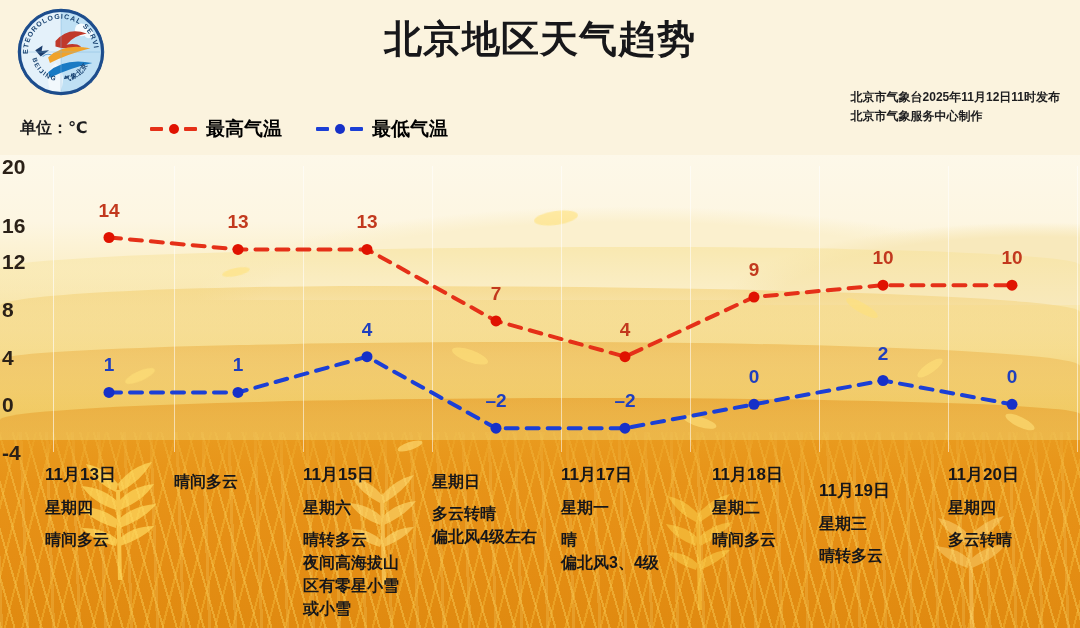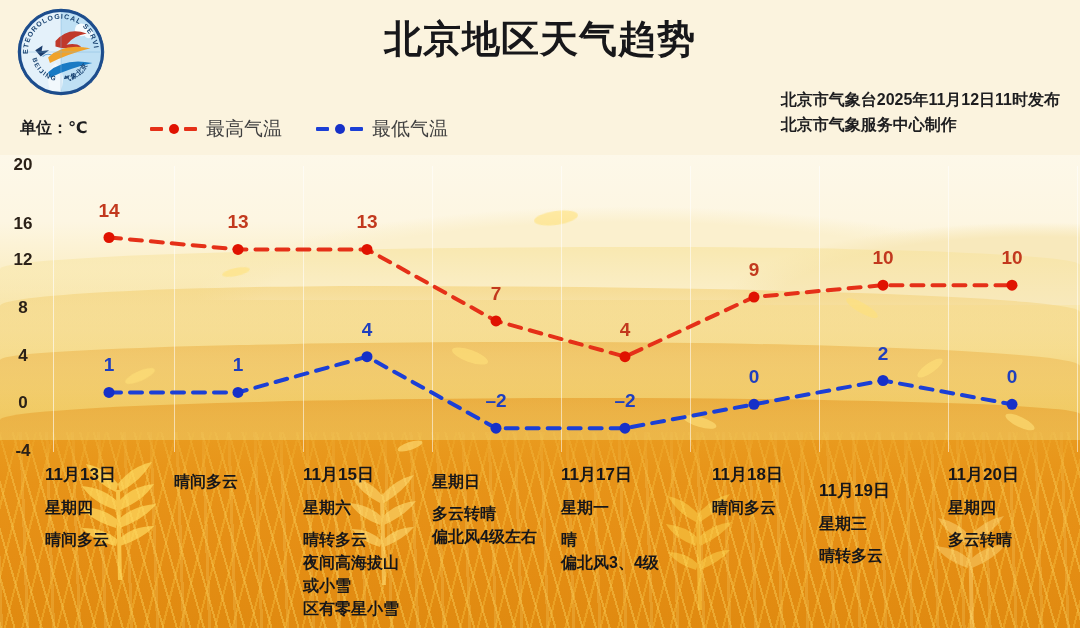--- a/index.html
+++ b/index.html
@@ -93,47 +93,47 @@
   }
   .chart-title {
     position: absolute; left: 0; top: 14px; width: 1080px;
     text-align: center;
     font-size: 38px; font-weight: bold; color: #17171a;
     letter-spacing: 1px;
   }
   .issue-block {
     position: absolute; right: 20px; top: 88px;
     text-align: left;
-    font-size: 16px; font-weight: bold; color: #1d1d1f; line-height: 1.55;
+    font-size: 12px; font-weight: bold; color: #1d1d1f; line-height: 1.55;
     white-space: nowrap;
   }
 
   .unit-label {
     position: absolute; left: 20px; top: 118px;
     font-size: 16px; font-weight: bold; color: #1d1d1f;
   }
   .legend {
     position: absolute; left: 150px; top: 116px;
     display: flex; align-items: center; gap: 34px;
   }
   .legend-item { display: flex; align-items: center; gap: 8px; }
   .legend-key { width: 48px; height: 14px; position: relative; }
   .legend-key .seg {
     position: absolute; top: 5px; height: 4px; border-radius: 1px;
   }
   .legend-key .dot {
     position: absolute; top: 2px; left: 19px; width: 10px; height: 10px; border-radius: 50%;
   }
-  .legend-text { font-size: 19px; font-weight: normal; color: #404040; }
+  .legend-text { font-size: 19px; font-weight: bold; color: #000000; }
 
   
   .plot { position: absolute; left: 0; top: 0; width: 1080px; height: 628px; }
   .ytick {
-    position: absolute; width: 42px; text-align: center;
-    font-size: 17px; font-weight: bold; color: #2b2118;
+    position: absolute; width: 42px; text-align: left;
+    font-size: 21px; font-weight: bold; color: #2b2118;
   }
   .gridline {
     position: absolute; top: 166px; width: 1px; height: 286px;
     background: rgba(255,255,255,0.55);
   }
   .axisline {
     position: absolute; left: 53px; top: 166px; width: 1px; height: 286px;
     background: rgba(255,255,255,0.6);
   }
   svg.series { position: absolute; left: 0; top: 0; width: 1080px; height: 628px; overflow: visible; }
@@ -371,41 +371,42 @@
         <div class="day-desc">
           <div>晴间多云</div>
         </div>
       </div>
       <div class="daycol" style="left: 367px;">
         <div class="day-date">11月15日</div>
         <div class="day-week">星期六</div>
         <div class="day-desc">
           <div>晴转多云</div>
           <div>夜间高海拔山</div>
+          <div>区有零星小雪</div>
           <div>或小雪</div>
-          <div>区有零星小雪</div>
         </div>
       </div>
       <div class="daycol" style="left: 496px;">
         <div class="day-week">星期日</div>
         <div class="day-desc">
           <div>多云转晴</div>
           <div>偏北风4级左右</div>
         </div>
       </div>
       <div class="daycol" style="left: 625px;">
         <div class="day-date">11月17日</div>
         <div class="day-week">星期一</div>
         <div class="day-desc">
           <div>晴</div>
           <div>偏北风3、4级</div>
         </div>
       </div>
       <div class="daycol" style="left: 776px;">
         <div class="day-date">11月18日</div>
+        <div class="day-week">星期二</div>
         <div class="day-desc">
           <div>晴间多云</div>
         </div>
       </div>
       <div class="daycol" style="left: 883px; margin-top: 16px;">
         <div class="day-date">11月19日</div>
         <div class="day-week">星期三</div>
         <div class="day-desc">
           <div>晴转多云</div>
         </div>

